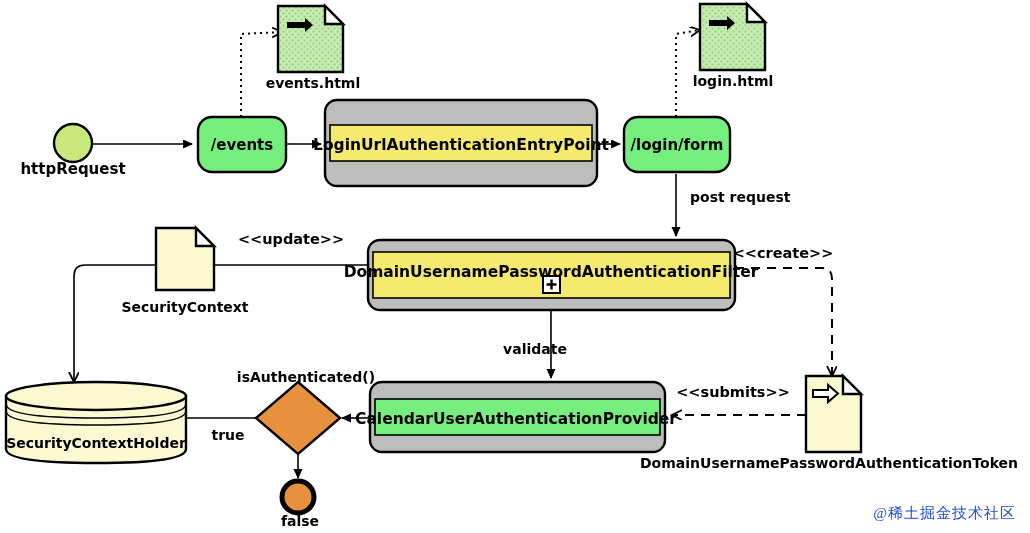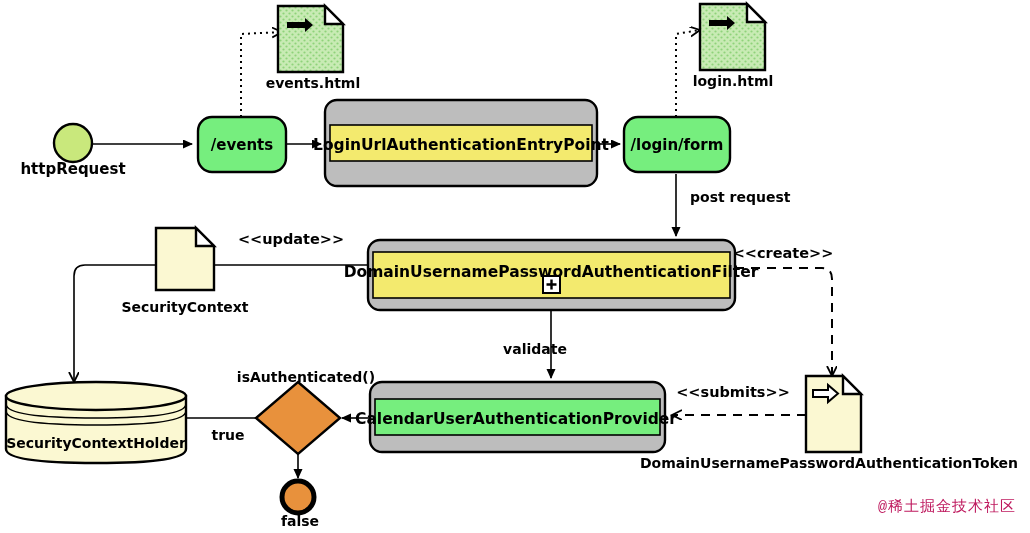--- a/index.html
+++ b/index.html
@@ -62,24 +62,24 @@
     fill: none;
     stroke-dasharray: 9 7;
   }
   .shape-outline {
     stroke: #000000;
     stroke-width: 2.4;
   }
   .watermark {
     position: absolute;
     right: 14px;
-    bottom: 17px;
-    color: #be185d;
+    bottom: 10px;
+    color: #1d4ed8;
     font-size: 15px;
-    font-family: Liberation Mono, monospace;
+    font-family: Liberation Serif, serif;
     letter-spacing: 1px;
     white-space: nowrap;
     user-select: none;
   }
 </style>
 </head>
 <body>
 
 <div id="canvas">
 

